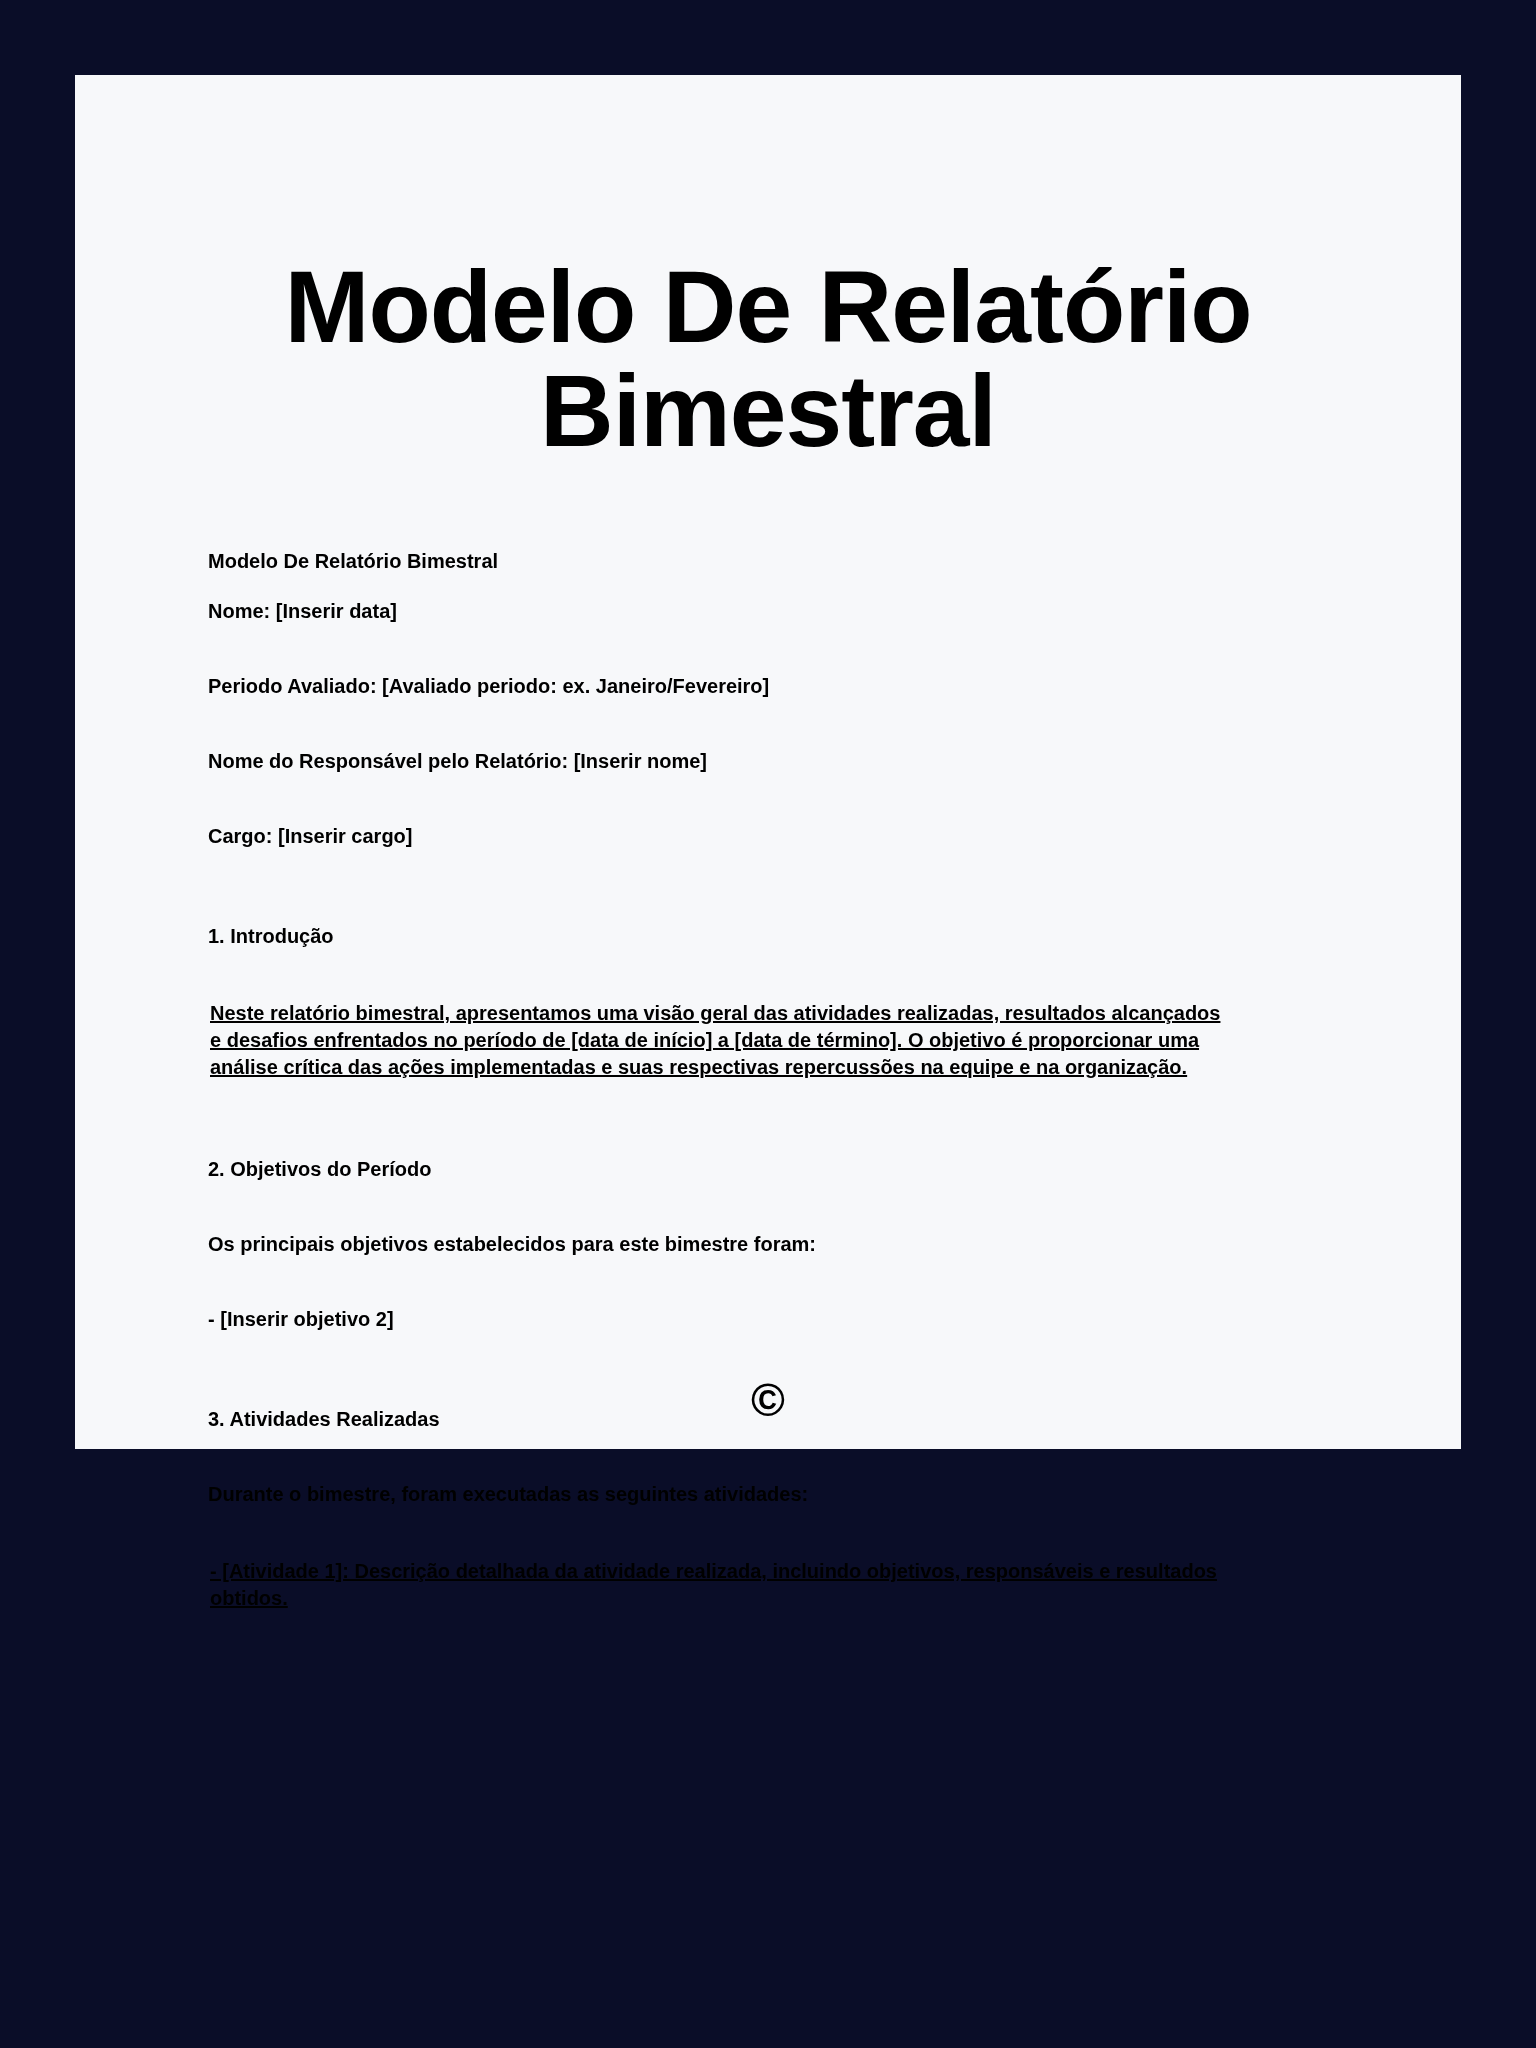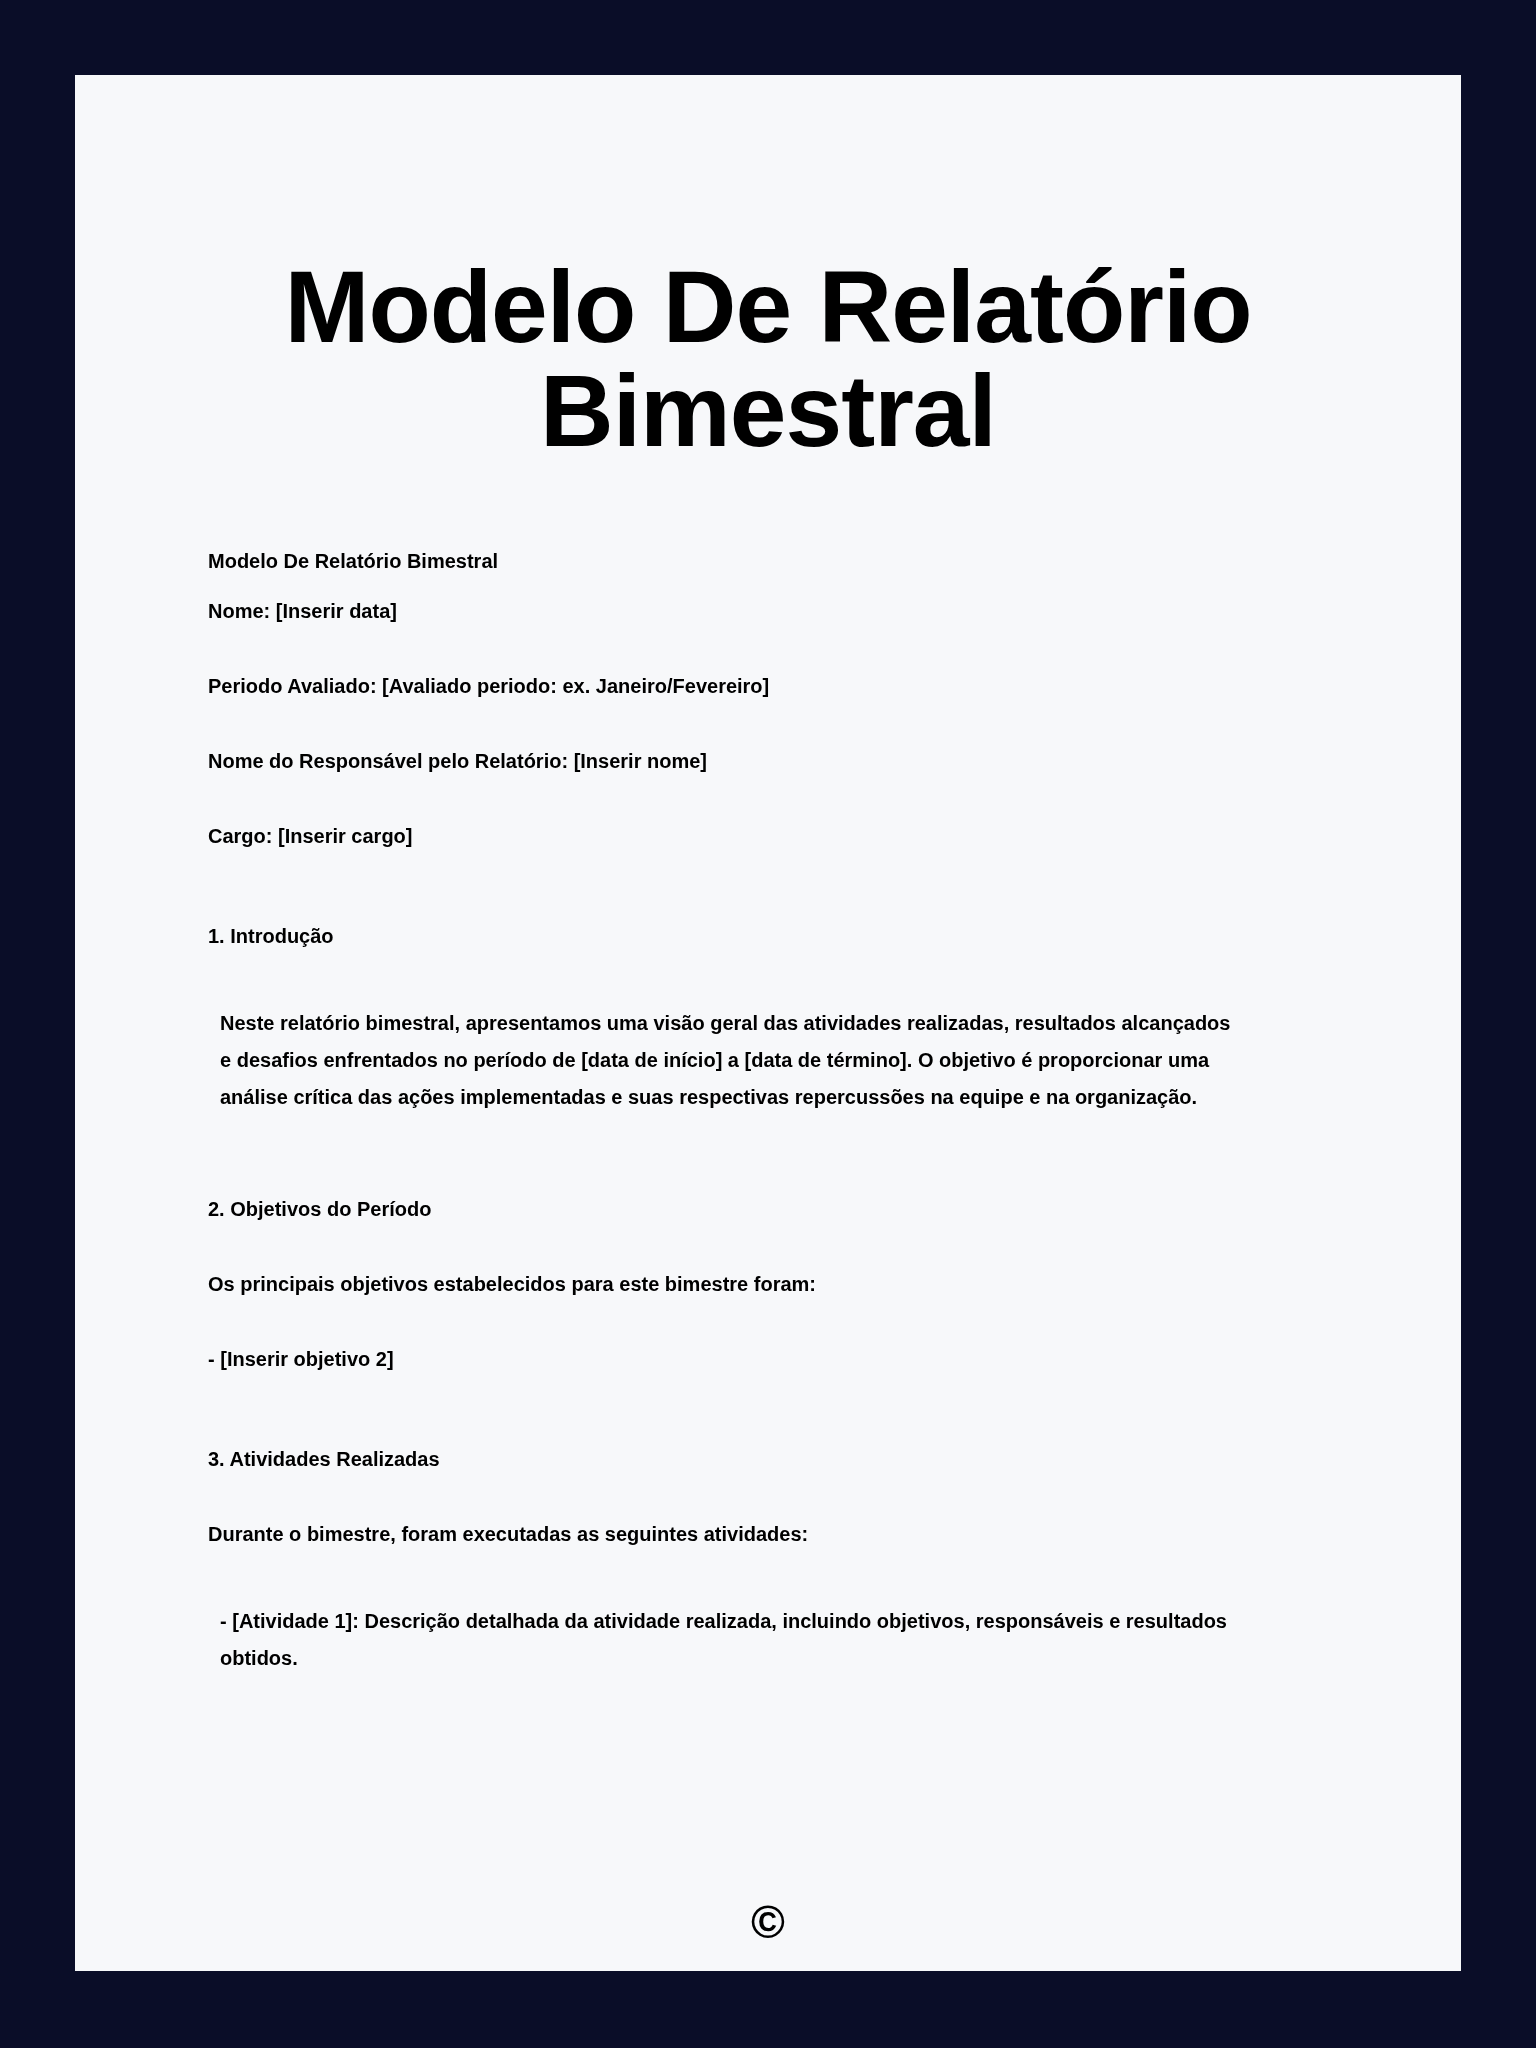--- a/index.html
+++ b/index.html
@@ -16,21 +16,21 @@
     font-family:"Liberation Sans", sans-serif;
   }
   .canvas{
     position:relative;
     width:1536px; height:2048px;
     background:var(--bg);
   }
   .page{
     position:absolute;
     left:75px; top:75px;
-    width:1386px; height:1896px;
+    width:1386px; height:1374px;
     background:var(--paper);
     color:var(--ink);
   }
   .doc-title{
     margin:0 0 86px 0;
     padding:180px 100px 0 100px;
     font-size:102px;
     line-height:104px;
     font-weight:700;
     text-align:center;
@@ -46,21 +46,21 @@
     font-weight:700;
     color:var(--ink);
   }
   .line{
     margin:0 0 50px 0;
     white-space:nowrap;
   }
   .line.tight{ margin-bottom:25px; }
   .line.section{ margin-top:25px; }
   .para{ margin:0 0 50px 0; }
-  .pline{ margin:12px; white-space:nowrap; }
+  .pline{ margin:2px; white-space:nowrap;text-decoration:underline; }
   .footer{
     position:absolute;
     left:0; right:0; bottom:26px;
     text-align:center;
     font-size:46px;
     line-height:1;
     font-weight:700;
     color:var(--ink);
   }
 </style>

